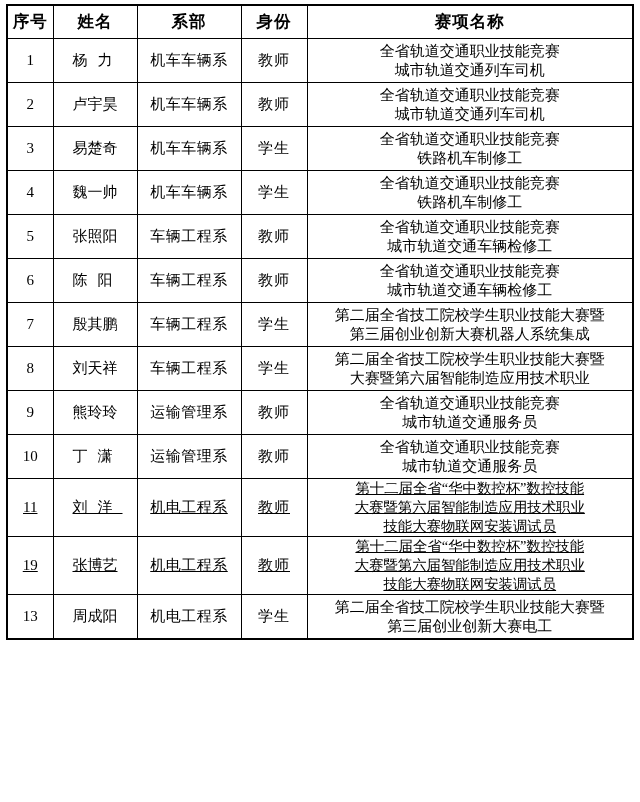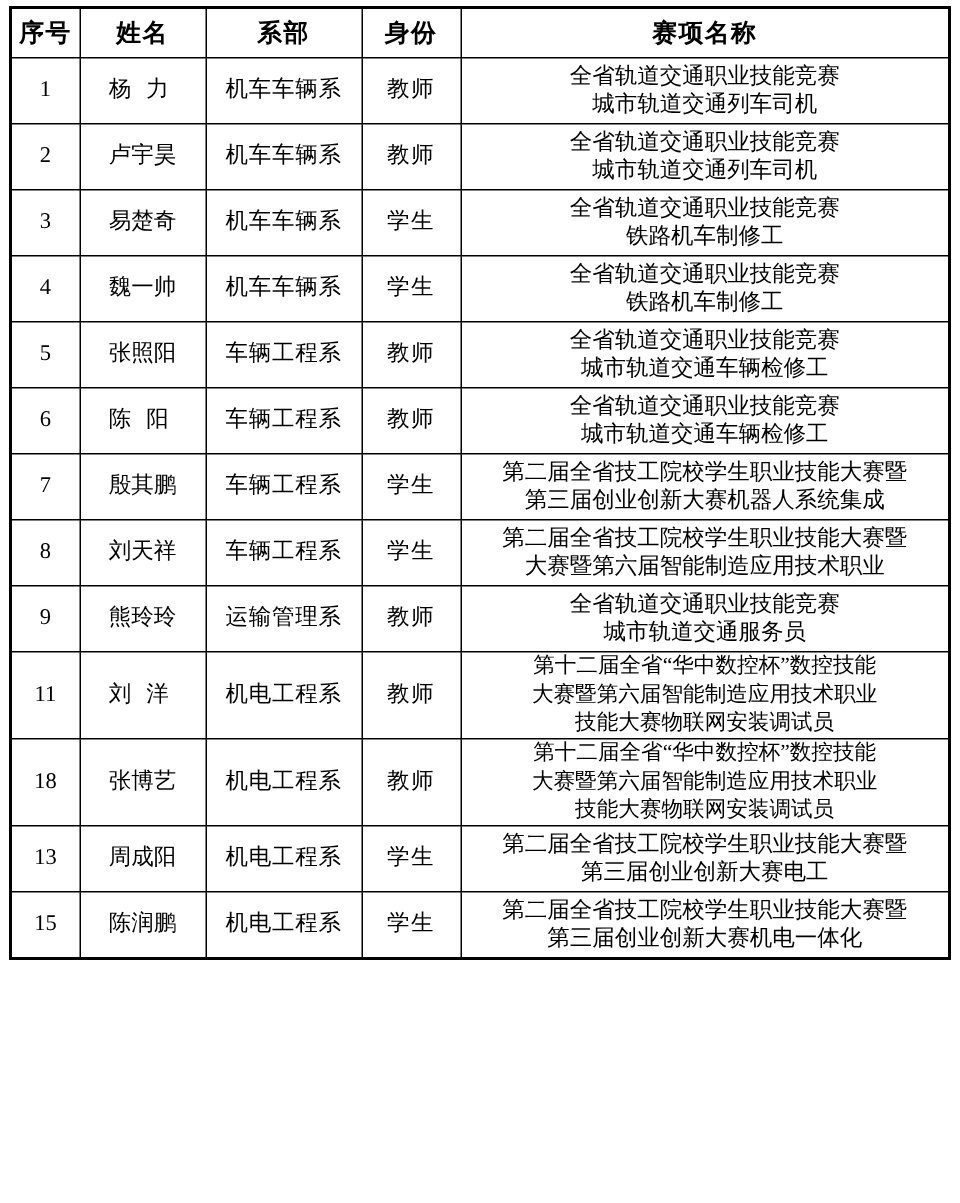--- a/index.html
+++ b/index.html
@@ -72,20 +72,21 @@
     line-height: 1.28;
     padding: 2px 3px;
     letter-spacing: 0px;
   }
   td.event .ln {
     display: block;
     white-space: nowrap;
   }
   tr.tall td {
     height: 64px;
+    text-decoration: underline;
   }
   tr.tall td.event {
     font-size: 14.4px;
     line-height: 1.32;
   }
 </style>
 </head>
 <body>
 
 <div id="sheet">
@@ -190,57 +191,57 @@
         <tr>
           <td class="seq">9</td>
           <td class="name">熊玲玲</td>
           <td class="dept">运输管理系</td>
           <td class="role">教师</td>
           <td class="event">
             <span class="ln">全省轨道交通职业技能竞赛</span>
             <span class="ln">城市轨道交通服务员</span>
           </td>
         </tr>
+        <tr>
+          <td class="seq">10</td>
+          <td class="name"><span class="sp2">丁潇</span></td>
+          <td class="dept">运输管理系</td>
+          <td class="role">教师</td>
+          <td class="event">
+            <span class="ln">全省轨道交通职业技能竞赛</span>
+            <span class="ln">城市轨道交通服务员</span>
+          </td>
+        </tr>
         <tr class="tall">
           <td class="seq">11</td>
           <td class="name"><span class="sp2">刘洋</span></td>
           <td class="dept">机电工程系</td>
           <td class="role">教师</td>
           <td class="event">
             <span class="ln">第十二届全省“华中数控杯”数控技能</span>
             <span class="ln">大赛暨第六届智能制造应用技术职业</span>
             <span class="ln">技能大赛物联网安装调试员</span>
           </td>
         </tr>
         <tr class="tall">
-          <td class="seq">18</td>
+          <td class="seq">19</td>
           <td class="name">张博艺</td>
           <td class="dept">机电工程系</td>
           <td class="role">教师</td>
           <td class="event">
             <span class="ln">第十二届全省“华中数控杯”数控技能</span>
             <span class="ln">大赛暨第六届智能制造应用技术职业</span>
             <span class="ln">技能大赛物联网安装调试员</span>
           </td>
         </tr>
         <tr>
           <td class="seq">13</td>
           <td class="name">周成阳</td>
           <td class="dept">机电工程系</td>
           <td class="role">学生</td>
           <td class="event">
             <span class="ln">第二届全省技工院校学生职业技能大赛暨</span>
             <span class="ln">第三届创业创新大赛电工</span>
-          </td>
-        </tr>
-        <tr>
-          <td class="seq">15</td>
-          <td class="name">陈润鹏</td>
-          <td class="dept">机电工程系</td>
-          <td class="role">学生</td>
-          <td class="event">
-            <span class="ln">第二届全省技工院校学生职业技能大赛暨</span>
-            <span class="ln">第三届创业创新大赛机电一体化</span>
           </td>
         </tr>
       </tbody>
   </table>
 </div>
 
 </body></html>

